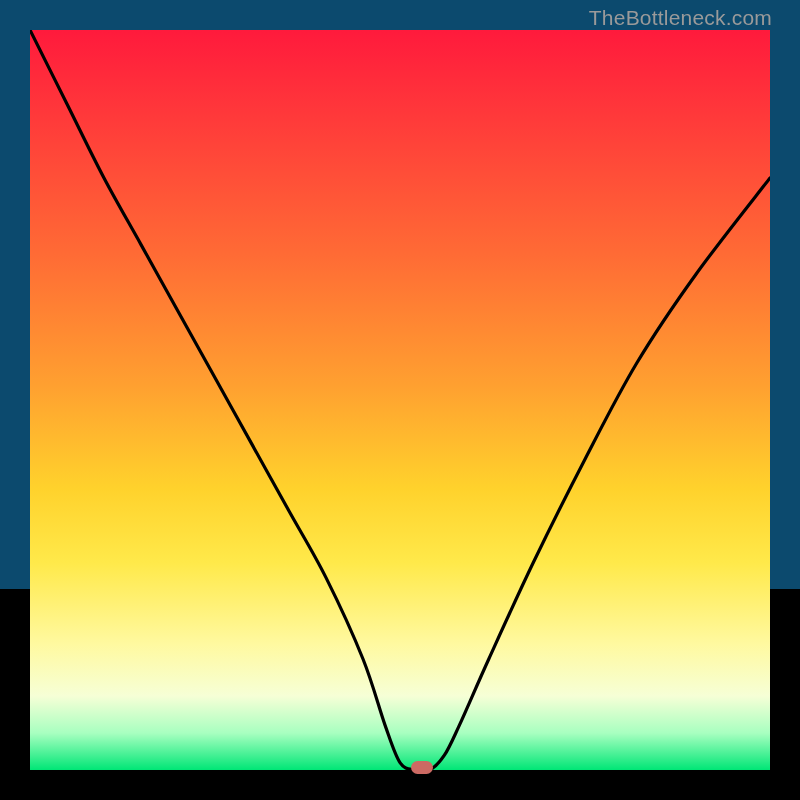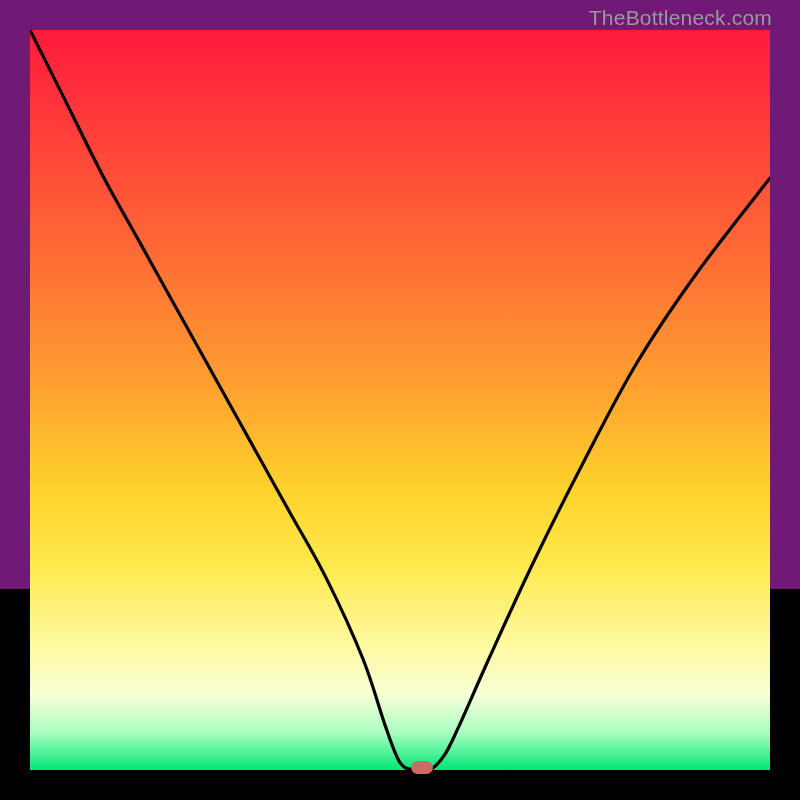--- a/index.html
+++ b/index.html
@@ -10,21 +10,21 @@
     background: #000;
     overflow: hidden;
     font-family: Arial, Helvetica, sans-serif;
   }
   .frame {
     position: absolute;
     top: 0;
     left: 0;
     width: 800px;
     height: 589px;
-    background: #701a75;
+    background: #0c4a6e;
   }
   .plot {
     position: absolute;
     top: 30px;
     left: 30px;
     width: 740px;
     height: 740px;
     background: linear-gradient(
       to bottom,
       #ff1a3c 0%,

